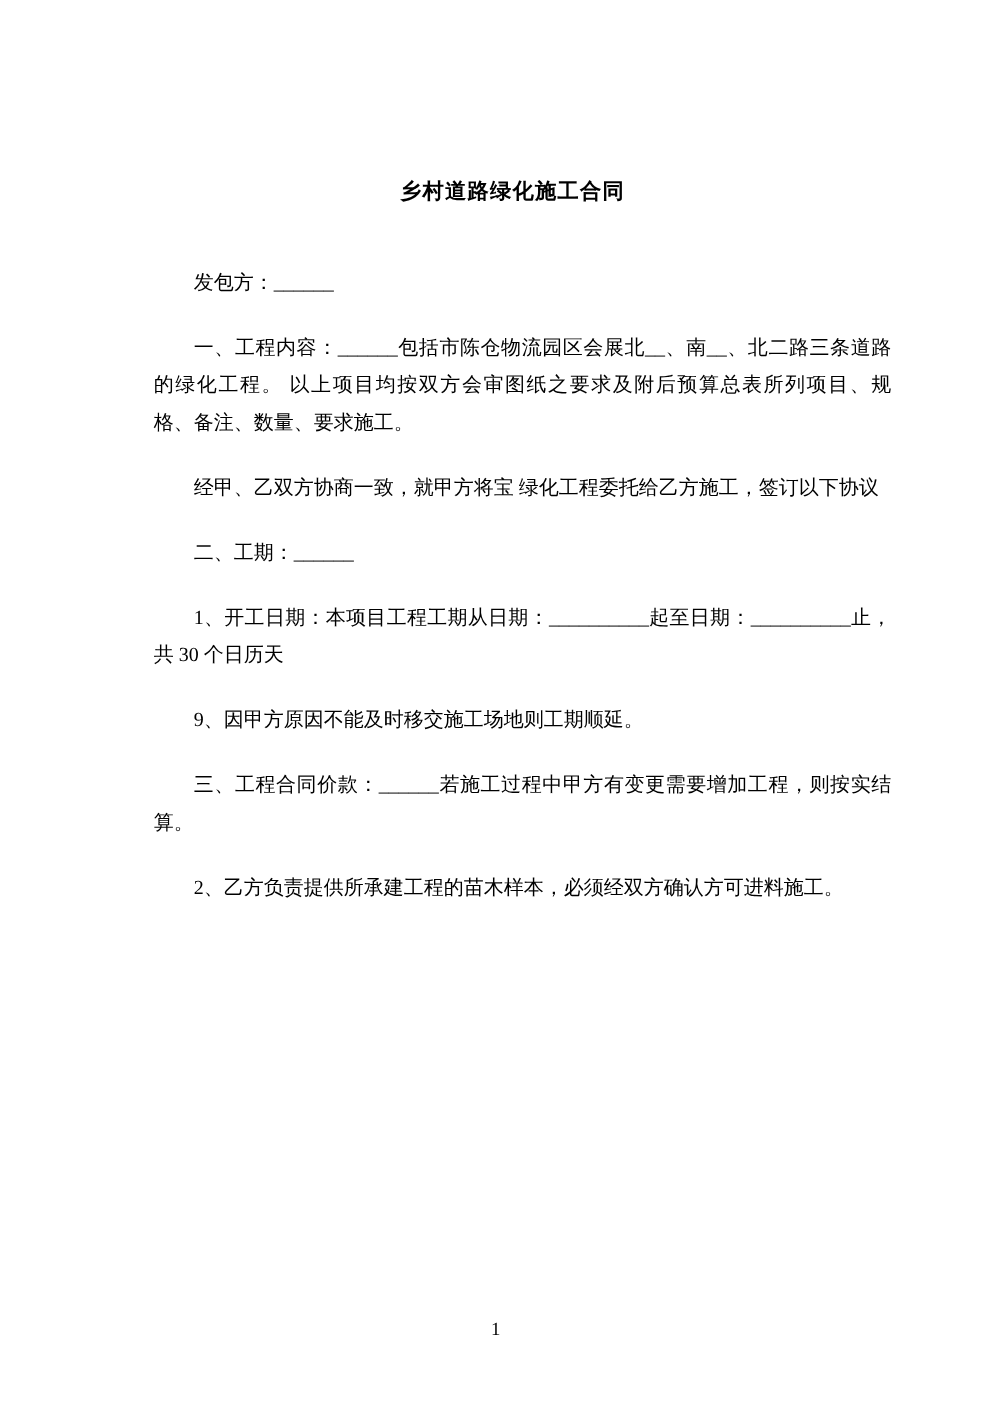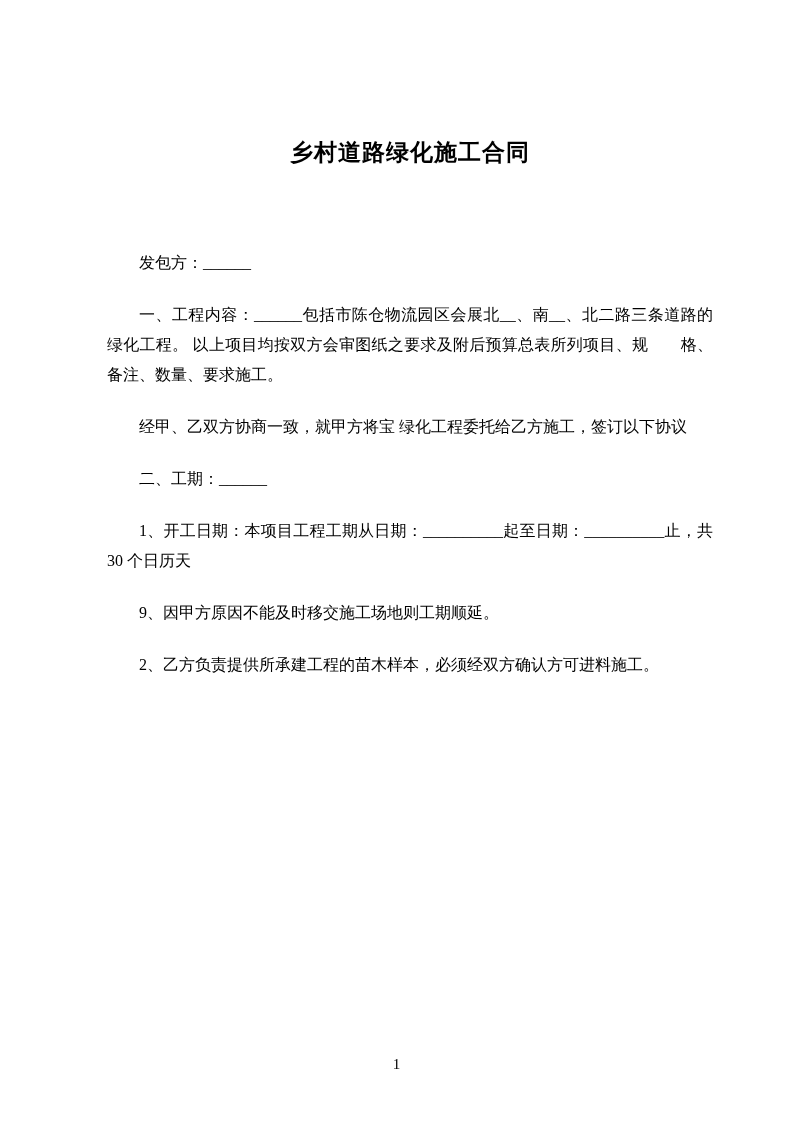--- a/index.html
+++ b/index.html
@@ -13,29 +13,29 @@
     height: 1122px;
     margin: 0 auto;
     background: #ffffff;
     box-sizing: border-box;
     padding: 138px 80px 0 107px;
     font-family: "Liberation Serif", "DejaVu Serif", serif;
     color: #000000;
     overflow: hidden;
   }
   .doc-title {
-    margin: 0 0 80px 0;
+    margin: 0 0 44px 0;
     text-align: center;
-    font-size: 23px;
+    font-size: 17px;
     font-weight: bold;
     line-height: 30px;
     letter-spacing: 1px;
   }
   .para {
-    margin: 0 0 22px 0;
+    margin: 0 0 22px 16px;
     font-size: 16px;
     line-height: 30px;
     text-indent: 2em;
     text-align: justify;
     white-space: pre-wrap;
     word-break: break-all;
   }
   .page-number {
     position: absolute;
     left: 0;
@@ -60,19 +60,20 @@
 
   <p class="para">经甲、乙双方协商一致，就甲方将宝 绿化工程委托给乙方施工，签订以下协议</p>
 
   <p class="para">二、工期：______</p>
 
   <p class="para">1、开工日期：本项目工程工期从日期：__________起至日期：__________止，共 30 个日历天</p>
 
 
   <p class="para">9、因甲方原因不能及时移交施工场地则工期顺延。</p>
 
+  <p class="para">三、工程合同价款：______若施工过程中甲方有变更需要增加工程，则按实结算。</p>
 
 
   <p class="para">2、乙方负责提供所承建工程的苗木样本，必须经双方确认方可进料施工。</p>
 
   <div class="page-number">1</div>
 
 </div>
 
 </body></html>

